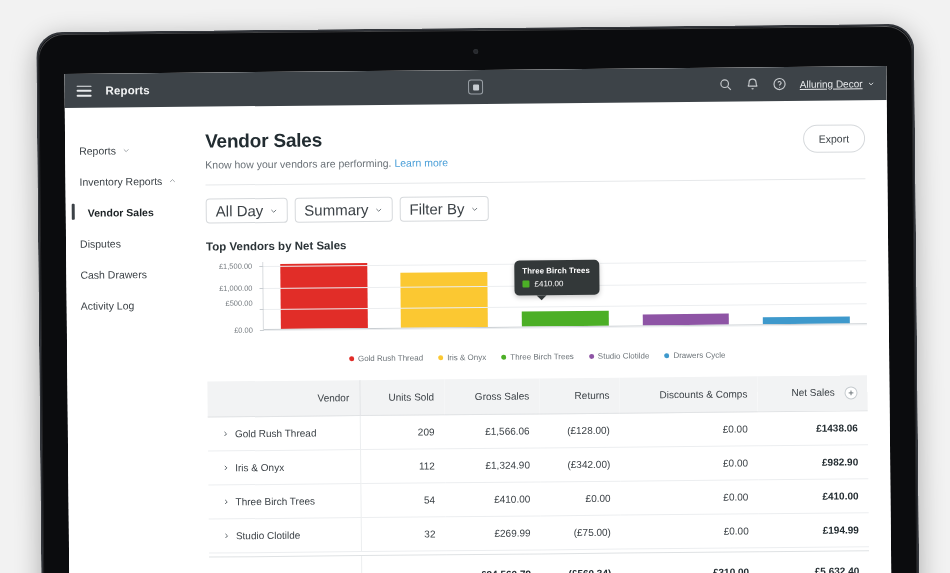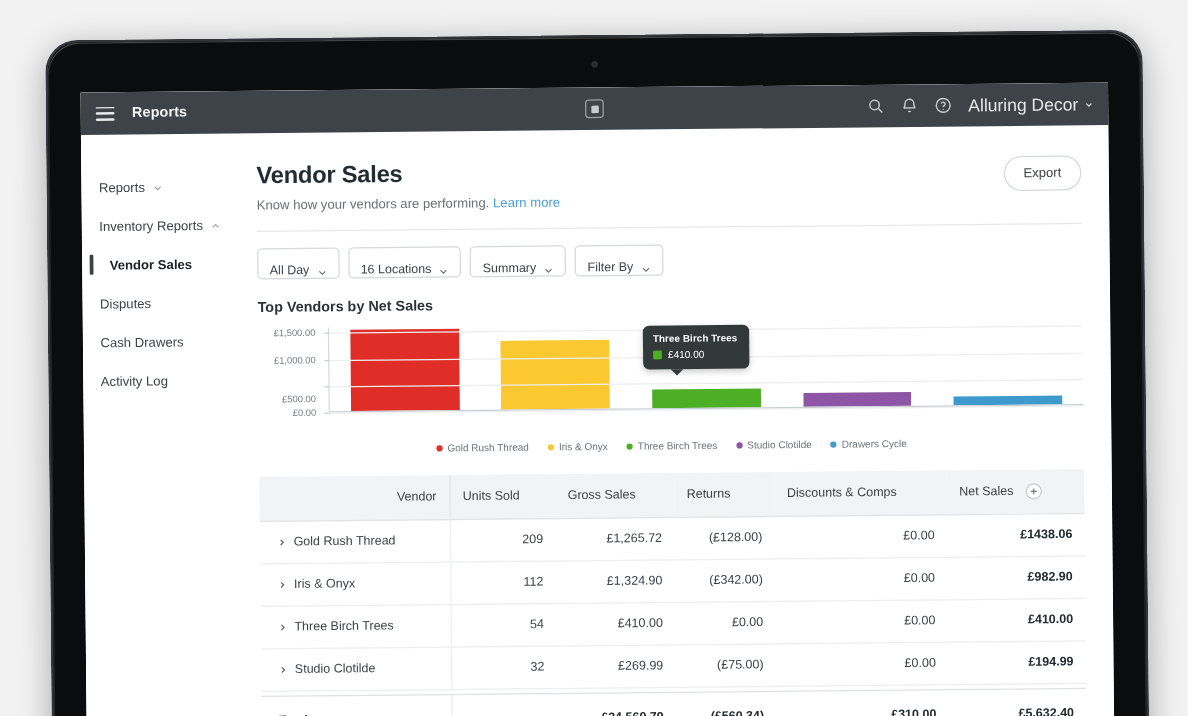--- a/index.html
+++ b/index.html
@@ -51,21 +51,21 @@
   .hamburger i { display:block; height:1.6px; background:#e8eaec; border-radius:1px; }
   .topnav-title { font-size:11.5px; font-weight:bold; color:#f3f4f5; margin-left:14px; letter-spacing:.1px; }
   .topnav-logo {
     position:absolute; left:50%; top:50%; transform:translate(-50%,-50%);
     width:15px; height:15px; border:1.6px solid #9aa0a6; border-radius:3px;
     display:flex; align-items:center; justify-content:center;
   }
   .topnav-logo span { width:6px; height:6px; background:#c7ccd1; border-radius:1px; display:block; }
   .topnav-right { margin-left:auto; display:flex; align-items:center; gap:13px; }
   .nav-icon { width:14px; height:14px; opacity:.85; cursor:pointer; display:block; }
-  .account { display:flex; align-items:center; gap:5px; font-size:14px; color:#e6e8ea; cursor:pointer; }
+  .account { display:flex; align-items:center; gap:5px; font-size:10px; color:#e6e8ea; cursor:pointer;text-decoration:underline; }
   .caret-sm { width:7px; height:7px; display:block; }
 
   
   .content { display:flex; height: calc(100% - 34px); background:#fff; }
 
   
   .sidebar { width:126px; flex:0 0 126px; padding-top:27px; background:#fff; }
   .side-item {
     position:relative; display:flex; align-items:center; gap:6px;
     padding: 0 10px 0 14px; height:31px; font-size:10.5px; color:#3c4247; cursor:pointer;
@@ -88,22 +88,22 @@
   .export-btn {
     margin-left:auto; border:1px solid #d6d9dc; background:#fff; border-radius:14px;
     padding:7px 15px; font-size:10.5px; color:#3c4247; cursor:pointer; font-family:inherit;
   }
   .divider { height:1px; background:#e6e8ea; margin:14px 0 0 0; }
 
   
   .filters { display:flex; align-items:center; gap:7px; margin-top:13px; }
   .ctrl {
     border:1px solid #d6d9dc; background:#fff; border-radius:4px; height:25px;
-    display:flex; align-items:flex-end; padding:0 9px; gap:6px;
-    font-size:10px; color:#3c4247; cursor:pointer; white-space:nowrap;
+    display:flex; align-items:center; padding:0 9px; gap:6px;
+    font-size:15px; color:#3c4247; cursor:pointer; white-space:nowrap;
   }
   .date-group { display:flex; align-items:center; border:1px solid #d6d9dc; border-radius:4px; height:25px; background:#fff; }
   .date-arrow { width:19px; height:100%; display:flex; align-items:center; justify-content:center; cursor:pointer; }
   .date-arrow.dim { opacity:.35; }
   .date-mid { padding:0 12px; display:flex; align-items:center; gap:7px; font-size:10px; color:#3c4247;
     border-left:1px solid #e6e8ea; border-right:1px solid #e6e8ea; height:100%; cursor:pointer; }
 
   
   .chart-title { font-size:11.5px; font-weight:bold; color:#2c3438; margin-top:17px; }
   .chart-wrap { position:relative; margin-top:10px; height:84px; padding-left:56px; }
@@ -131,21 +131,21 @@
   }
 
   .legend { display:flex; justify-content:center; align-items:center; gap:15px; margin-top:9px; }
   .legend-item { display:flex; align-items:center; gap:4px; font-size:8px; color:#6d7479; cursor:pointer; white-space:nowrap; }
   .legend-dot { width:5px; height:5px; border-radius:50%; display:block; }
 
   
   .table { margin-top:17px; width:100%; border-collapse:collapse; }
   .table th {
     background:#f2f3f4; font-size:10px; font-weight:normal; color:#3c4247;
-    padding:11px 10px; text-align:left; border-bottom:1px solid #e1e3e5; white-space:nowrap;
+    padding:11px 10px; text-align:right; border-bottom:1px solid #e1e3e5; white-space:nowrap;
   }
   .table th.col-vendor { text-align:right; padding-left:14px; border-right:1px solid #e1e3e5; }
   .table td {
     font-size:10px; color:#3c4247; padding:11px 10px; text-align:right;
     border-bottom:1px solid #eceef0; white-space:nowrap;
   }
   .table td.col-vendor { text-align:left; padding-left:14px; border-right:1px solid #eceef0; }
   .table td.net { font-weight:bold; color:#222b30; }
   .vendor-cell { display:flex; align-items:center; gap:6px; }
   .row-chev { width:7px; height:7px; flex:0 0 auto; }
@@ -251,45 +251,39 @@
 
           <div class="filters">
 
             <div class="ctrl">
               <span>All Day</span>
               <svg width="8" height="8" viewBox="0 0 12 12" fill="none" stroke="#6b7278" stroke-width="1.4">
                   <polyline points="2.5,4.5 6,8 9.5,4.5"></polyline>
                 </svg>
             </div>
             <div class="ctrl">
-              <span>16 Locations</span>
-              <svg width="8" height="8" viewBox="0 0 12 12" fill="none" stroke="#6b7278" stroke-width="1.4">
-                  <polyline points="2.5,4.5 6,8 9.5,4.5"></polyline>
-                </svg>
-            </div>
-            <div class="ctrl">
               <span>Summary</span>
               <svg width="8" height="8" viewBox="0 0 12 12" fill="none" stroke="#6b7278" stroke-width="1.4">
                   <polyline points="2.5,4.5 6,8 9.5,4.5"></polyline>
                 </svg>
             </div>
             <div class="ctrl">
               <span>Filter By</span>
               <svg width="8" height="8" viewBox="0 0 12 12" fill="none" stroke="#6b7278" stroke-width="1.4">
                   <polyline points="2.5,4.5 6,8 9.5,4.5"></polyline>
                 </svg>
             </div>
           </div>
 
           <div class="chart-title">Top Vendors by Net Sales</div>
 
           <div class="chart-wrap">
             <div class="ylabels" id="ylabels">
                 <div class="ylabel" style="top: 68px;">£0.00</div>
-                <div class="ylabel" style="top: 57px;">£500.00</div>
+                <div class="ylabel" style="top: 41px;">£500.00</div>
                 <div class="ylabel" style="top: 25.5px;">£1,000.00</div>
                 <div class="ylabel" style="top: 4.25px;">£1,500.00</div>
               </div>
             <div class="plot" id="plot">
               <div class="bars" id="bars">
                   <div class="bar-slot">
                     <div class="bar" style="height: 64.6px; background: rgb(225, 45, 40);"></div>
                   </div>
                   <div class="bar-slot">
                     <div class="bar" style="height: 54.825px; background: rgb(251, 200, 50);"></div>
@@ -370,21 +364,21 @@
                 <tr>
                   <td class="col-vendor">
                     <span class="vendor-cell">
                       <svg class="row-chev" viewBox="0 0 12 12" fill="none" stroke="#5b6268" stroke-width="1.7">
                         <polyline points="4.5,2.5 8,6 4.5,9.5"></polyline>
                       </svg>
                       <span>Gold Rush Thread</span>
                     </span>
                   </td>
                   <td>209</td>
-                  <td>£1,265.72</td>
+                  <td>£1,566.06</td>
                   <td>(£128.00)</td>
                   <td>£0.00</td>
                   <td class="net">£1438.06</td>
                 </tr>
                 <tr>
                   <td class="col-vendor">
                     <span class="vendor-cell">
                       <svg class="row-chev" viewBox="0 0 12 12" fill="none" stroke="#5b6268" stroke-width="1.7">
                         <polyline points="4.5,2.5 8,6 4.5,9.5"></polyline>
                       </svg>

